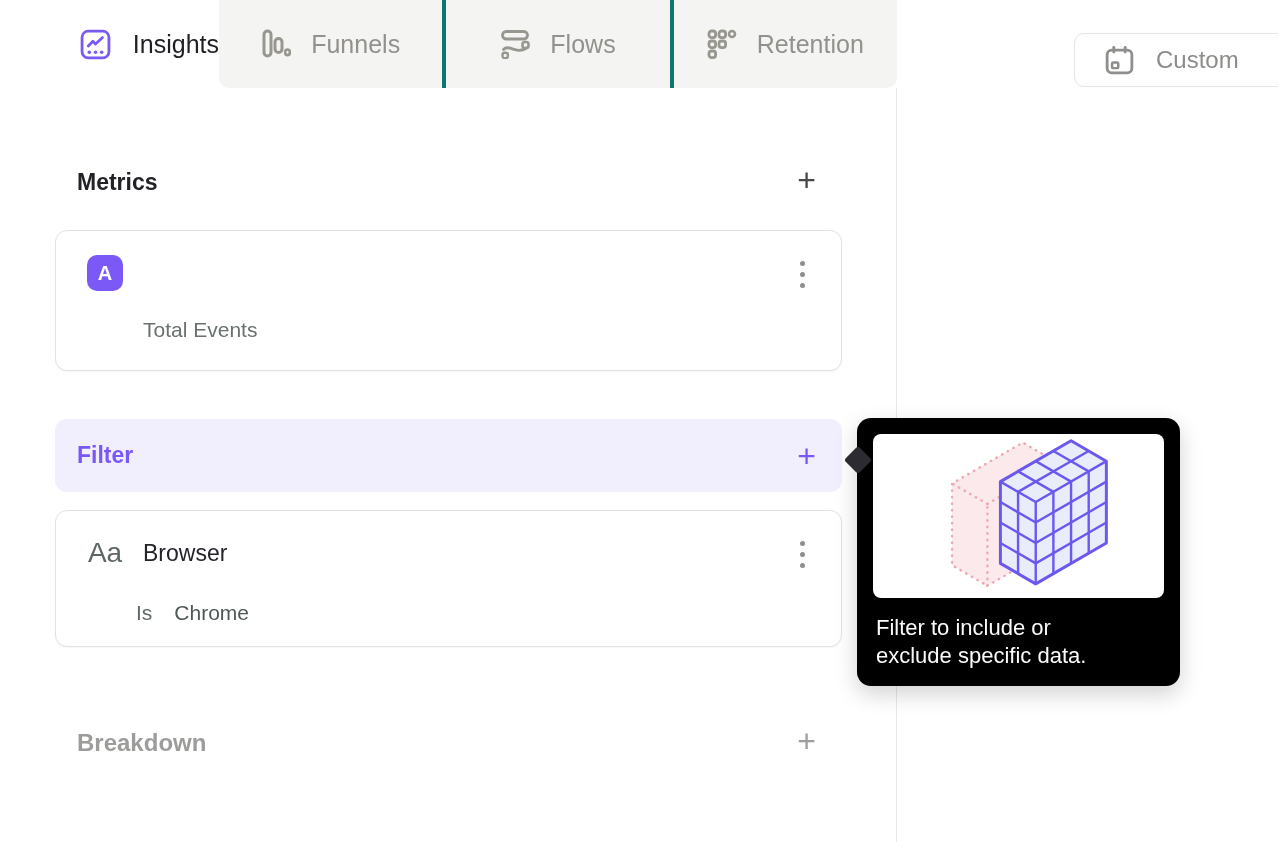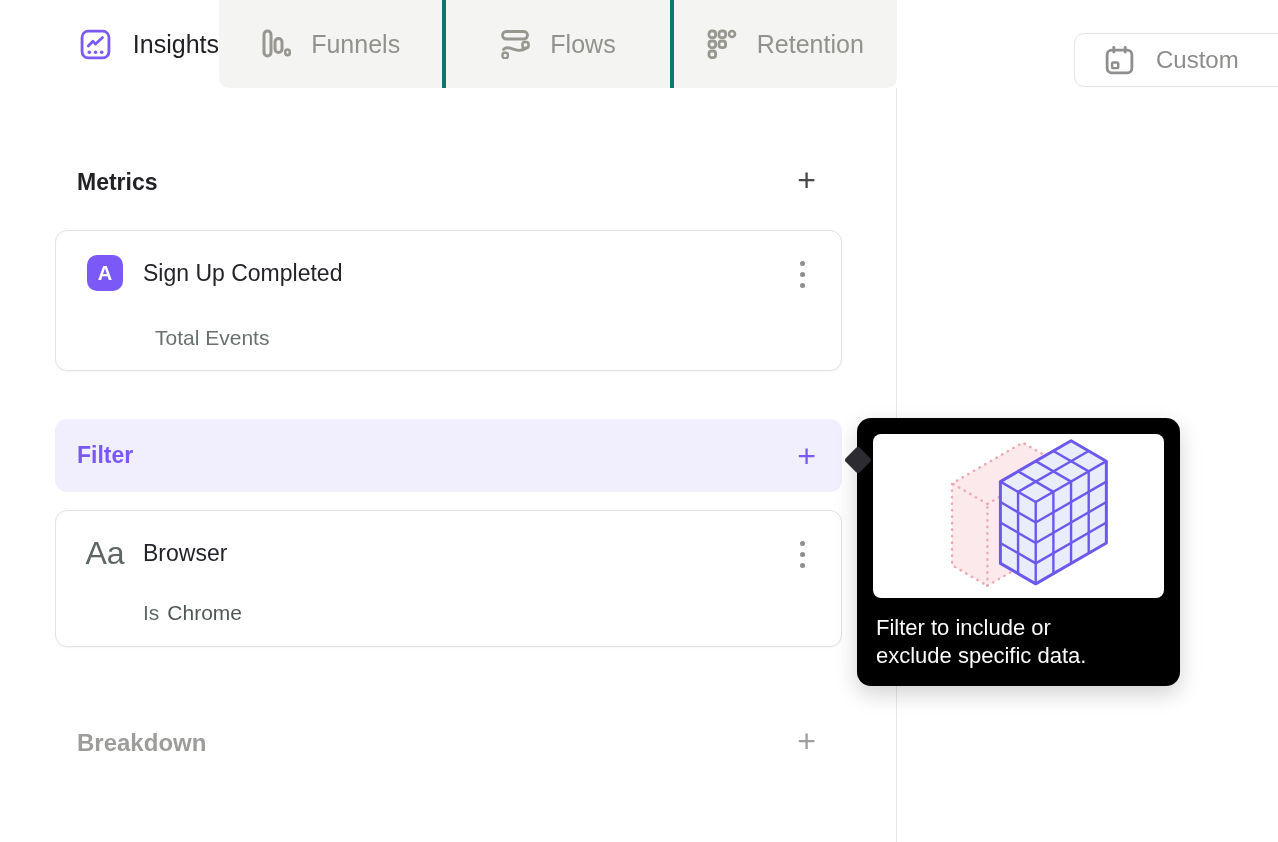--- a/index.html
+++ b/index.html
@@ -40,34 +40,34 @@
 
   .card { position: absolute; left: 55px; width: 787px; background: #ffffff;
     border: 1px solid #e2e2e0; border-radius: 12px;
     box-shadow: 0 1px 2px rgba(0,0,0,0.04); cursor: pointer; }
   .card-row { position: absolute; left: 31px; top: 24px; display: flex;
     align-items: center; gap: 20px; }
   .badge { width: 36px; height: 36px; border-radius: 10px; background: #7a59f7;
     color: #ffffff; font-size: 20px; font-weight: 700; display: flex;
     align-items: center; justify-content: center; }
   .aa-badge { width: 36px; height: 36px; display: flex; align-items: center;
-    justify-content: center; font-size: 32px; font-weight: 500; color: #5e6862; }
+    justify-content: center; font-size: 28px; font-weight: 500; color: #5e6862; }
   .card-title { font-size: 23px; font-weight: 500; color: #23242a; }
   .card-sub { position: absolute; left: 87px; font-size: 21px; color: #68716c; }
   .kebab { position: absolute; right: 30px; top: 26px; display: flex;
     flex-direction: column; gap: 6px; padding: 4px 6px; cursor: pointer; }
   .kebab i { width: 5px; height: 5px; border-radius: 50%; background: #8e8e8c; }
 
   .filter-row { position: absolute; left: 55px; top: 419px; width: 787px; height: 73px;
     background: #f1effd; border-radius: 12px; display: flex; align-items: center;
     justify-content: space-between; padding: 0 22px; cursor: pointer; }
   .filter-row .sec-title { color: #7a57f8; }
   .filter-row .plus-btn { color: #7a57f8; }
 
-  .is-chrome { position: absolute; left: 87px; top: 90px; display: flex; gap: 8px;
+  .is-chrome { position: absolute; left: 80px; top: 90px; display: flex; gap: 22px;
     font-size: 21px; }
   .op { color: #616b65; }
   .val { color: #4f5954; }
 
   
   .tooltip { position: absolute; left: 857px; top: 418px; width: 323px; height: 268px;
     background: #000000; border-radius: 14px; box-shadow: 0 8px 22px rgba(0,0,0,0.18); }
   .tooltip-arrow { position: absolute; left: -9px; top: 32px; width: 20px; height: 20px;
     background: #2c2b32; transform: rotate(45deg); border-radius: 3px; }
   .tooltip-img { position: absolute; left: 16px; top: 16px; width: 291px; height: 164px;
@@ -149,23 +149,22 @@
   <div class="v-divider"></div>
 
   <div class="sec-header" style="top:152px;">
     <span class="sec-title">Metrics</span>
     <span class="plus-btn">+</span>
   </div>
 
   <div class="card" style="top:230px; height:141px;">
     <div class="card-row">
       <span class="badge">A</span>
-      <span class="card-title">Sign Up Completed</span>
-    </div>
-    <span class="card-sub" style="top:95px;margin-left:12px;">Total Events</span>
+    </div>
+    <span class="card-sub" style="top:87px;">Total Events</span>
     <div class="kebab">
       <i></i>
         <i></i>
         <i></i>
     </div>
   </div>
 
   <div class="filter-row">
     <span class="sec-title">Filter</span>
     <span class="plus-btn">+</span>

